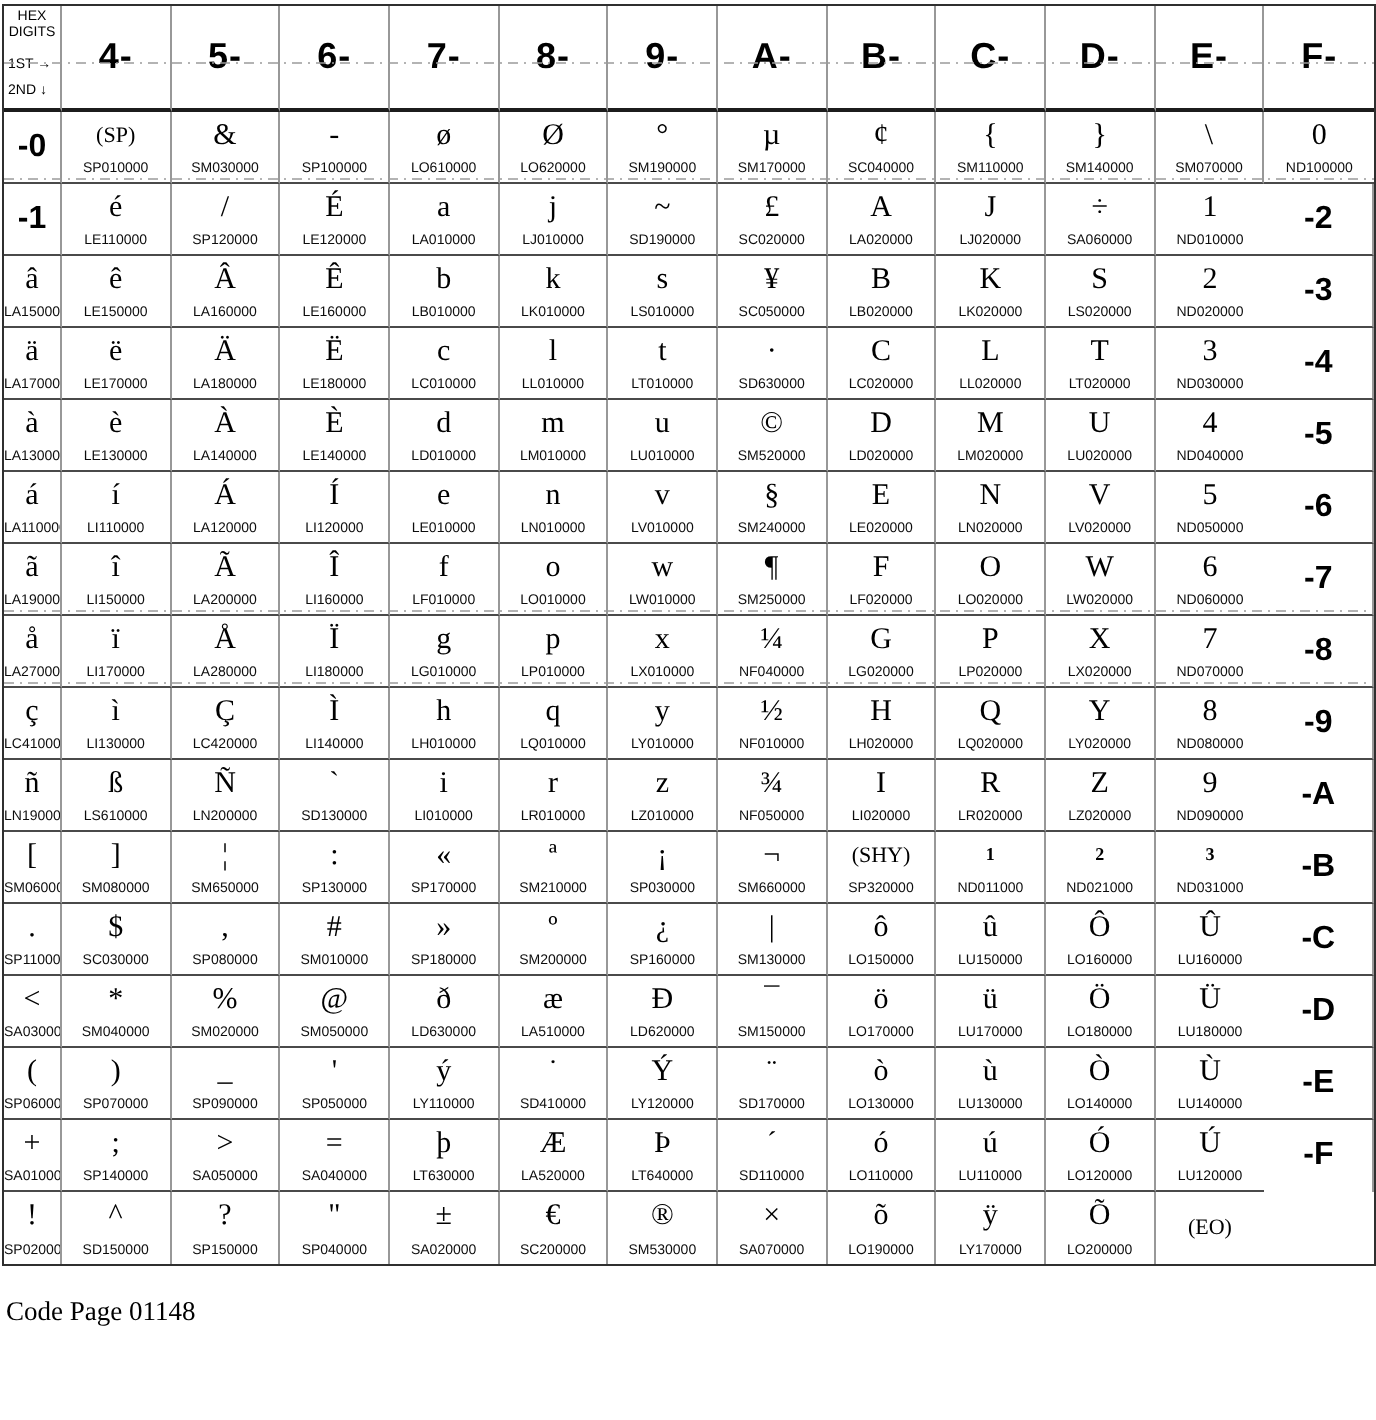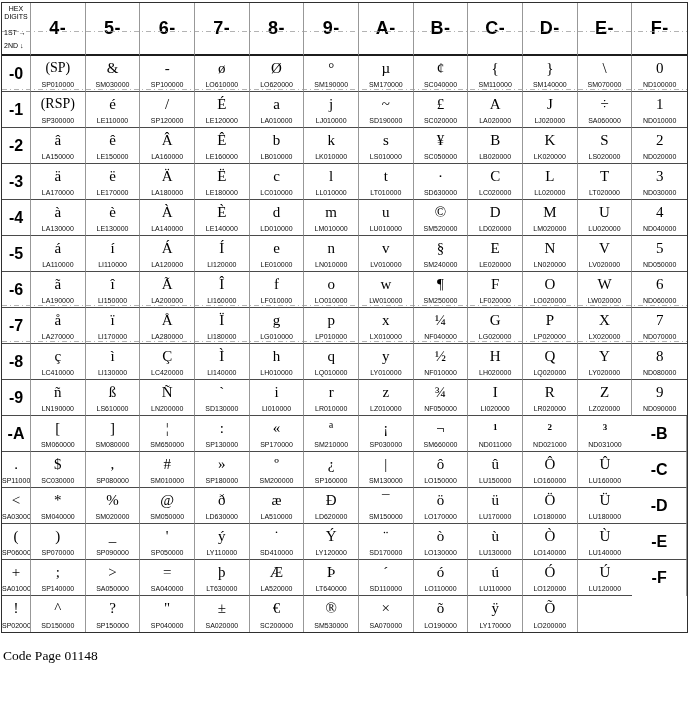--- a/index.html
+++ b/index.html
@@ -19,21 +19,21 @@
 
   .hcell { align-items:center; justify-content:center; display:flex;
            font-weight:bold; font-size:18px; letter-spacing:0.5px; }
   .lbl   { align-items:center; justify-content:center; display:flex;
            font-weight:bold; font-size:16px; }
 
   .gwrap { flex:1; display:flex; align-items:center; justify-content:center;
            font-family:"Liberation Serif", serif; font-size:15px; line-height:1; }
   .code  { height:11px; text-align:center; font-size:7px; line-height:10px;
            font-family:"Liberation Sans", sans-serif; color:#0c0c0c; white-space:nowrap; }
-  .cell.sm  .gwrap { font-size:14px; font-family:"Liberation Serif", serif; }
+  .cell.sm  .gwrap { font-size:11px; font-family:"Liberation Serif", serif; }
   .cell.sup .gwrap { font-size:9px; align-items:flex-start; padding-top:7px; font-weight:bold; }
 
   .corner { position:relative; font-size:7px; line-height:1.15; }
   .c-hex    { position:absolute; top:2px; left:0; right:0; text-align:center; white-space:pre-line; }
   .c-first  { position:absolute; top:26px; left:2px; }
   .c-second { position:absolute; bottom:4px; left:2px; }
 
   .fold { position:absolute; left:0; right:0; height:1px; z-index:6; pointer-events:none; opacity:.75;
           background:repeating-linear-gradient(to right, #9a9a9a 0 5px, transparent 5px 8px,
                      #9a9a9a 8px 9px, transparent 9px 12px); }
@@ -113,24 +113,20 @@
       </div>
       <div class="cell">
         <div class="gwrap">\</div>
         <div class="code">SM070000</div>
       </div>
       <div class="cell last">
         <div class="gwrap">0</div>
         <div class="code">ND100000</div>
       </div>
       <div class="cell lbl">-1</div>
-      <div class="cell sm">
-        <div class="gwrap">(RSP)</div>
-        <div class="code">SP300000</div>
-      </div>
       <div class="cell">
         <div class="gwrap">é</div>
         <div class="code">LE110000</div>
       </div>
       <div class="cell">
         <div class="gwrap">/</div>
         <div class="code">SP120000</div>
       </div>
       <div class="cell">
         <div class="gwrap">É</div>
@@ -585,20 +581,24 @@
         <div class="gwrap">ª</div>
         <div class="code">SM210000</div>
       </div>
       <div class="cell">
         <div class="gwrap">¡</div>
         <div class="code">SP030000</div>
       </div>
       <div class="cell">
         <div class="gwrap">¬</div>
         <div class="code">SM660000</div>
+      </div>
+      <div class="cell sm">
+        <div class="gwrap">(SHY)</div>
+        <div class="code">SP320000</div>
       </div>
       <div class="cell sup">
         <div class="gwrap">1</div>
         <div class="code">ND011000</div>
       </div>
       <div class="cell sup">
         <div class="gwrap">2</div>
         <div class="code">ND021000</div>
       </div>
       <div class="cell last sup">
@@ -839,16 +839,19 @@
         <div class="code">LO190000</div>
       </div>
       <div class="cell bot">
         <div class="gwrap">ÿ</div>
         <div class="code">LY170000</div>
       </div>
       <div class="cell bot">
         <div class="gwrap">Õ</div>
         <div class="code">LO200000</div>
       </div>
+      <div class="cell last bot sm">
+        <div class="gwrap">(EO)</div>
+      </div>
     </div>
 
   <div class="caption">Code Page 01148</div>
 </div>
 
 </body></html>

